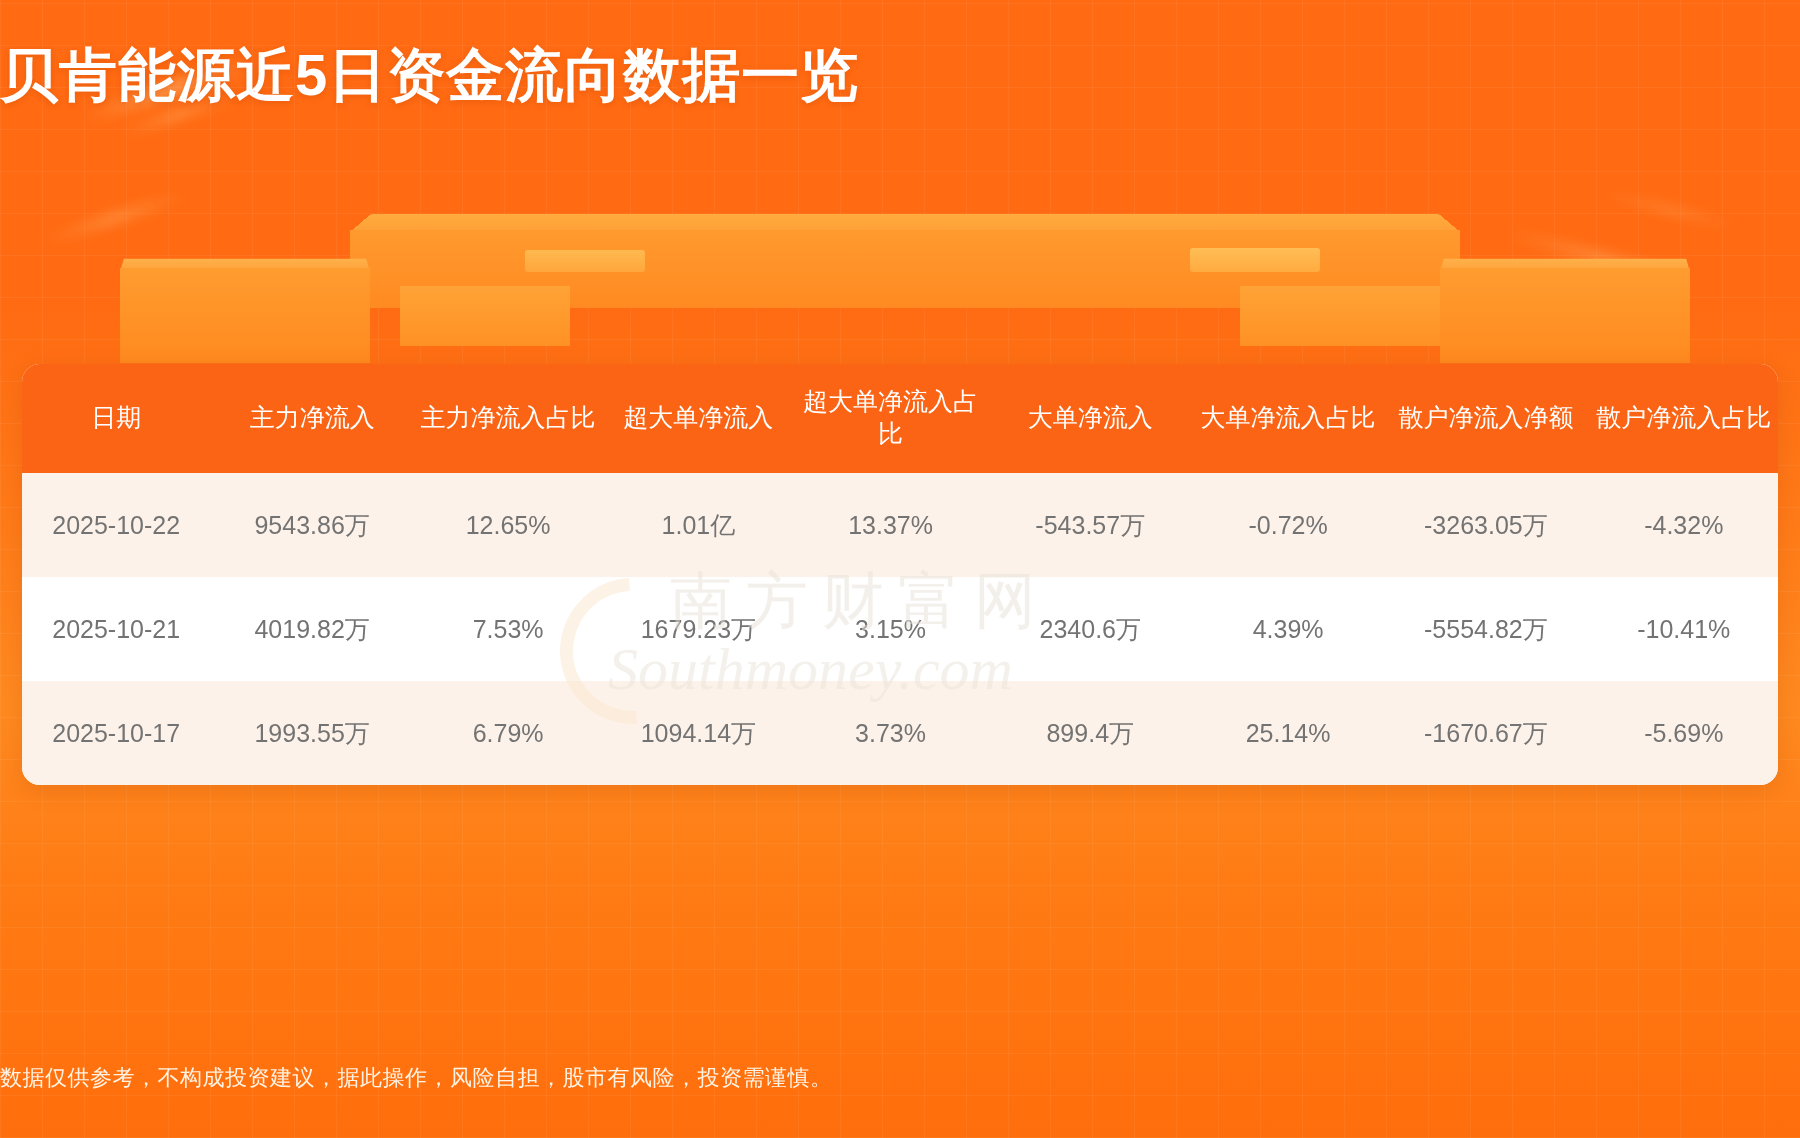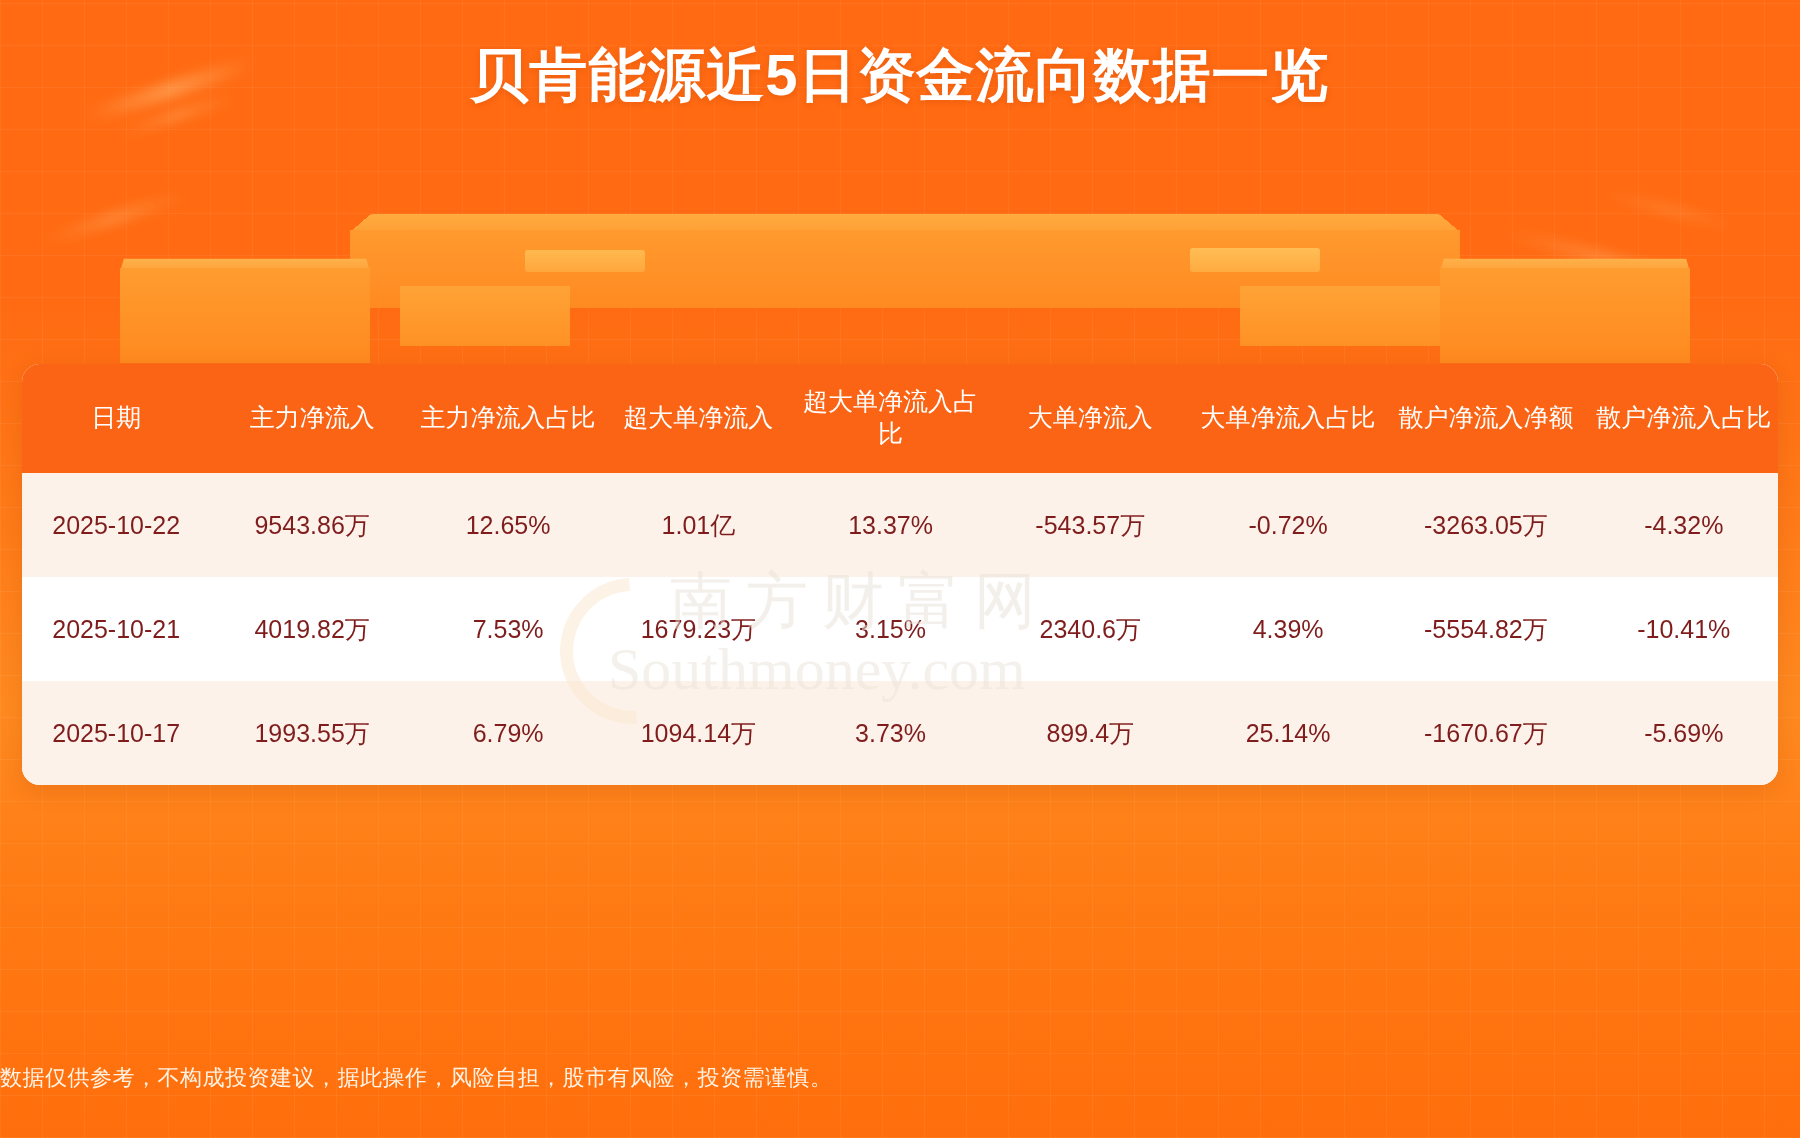--- a/index.html
+++ b/index.html
@@ -45,21 +45,20 @@
   .streak.s1 { left: 80px;  top: 82px;  width: 180px; height: 16px; opacity: .75; }
   .streak.s2 { left: 118px; top: 110px; width: 120px; height: 10px; opacity: .55; }
   .streak.s3 { left: 40px;  top: 212px; width: 150px; height: 12px; opacity: .5; }
   .streak.s4 { left: 1500px;top: 250px; width: 200px; height: 14px; opacity: .45; transform: rotate(14deg); }
   .streak.s5 { left: 1600px;top: 205px; width: 140px; height: 10px; opacity: .35; transform: rotate(14deg); }
 
   
   .hero {
     position: absolute;
     top: 0; left: 0; right: 0;
-    text-align: center;
     z-index: 6;
   }
   .hero-title {
     margin: 0;
     padding-top: 42px;
     font-size: 58px;
     line-height: 1.15;
     font-weight: bold;
     color: #ffffff;
     letter-spacing: 1px;
@@ -154,21 +153,21 @@
     font-weight: normal;
     line-height: 1.26;
     padding: 22px 6px 24px;
     text-align: center;
     vertical-align: middle;
     word-break: break-all;
   }
 
   tbody td {
     font-size: 25px;
-    color: #7f1d1d;
+    color: #737373;
     text-align: center;
     padding: 34px 4px;
     height: 36px;
     white-space: nowrap;
   }
   tbody tr:nth-child(odd)  { background: #fdf2e9; }
   tbody tr:nth-child(even) { background: #ffffff; }
 
   
   col.c0 { width: 10.0%; }
@@ -194,20 +193,21 @@
   .wm-cn {
     font-size: 62px;
     color: #e9e2d8;
     font-weight: normal;
     letter-spacing: 14px;
     line-height: 1;
     padding-left: 110px;
   }
   .wm-en {
     font-family: "Liberation Serif", "DejaVu Serif", serif;
+    font-style: italic;
     font-size: 60px;
     color: #eae3d9;
     line-height: 1.1;
     margin-top: 4px;
     padding-left: 48px;
   }
   .wm-swoosh {
     position: absolute;
     left: 0px; top: 8px;
     width: 120px; height: 120px;

